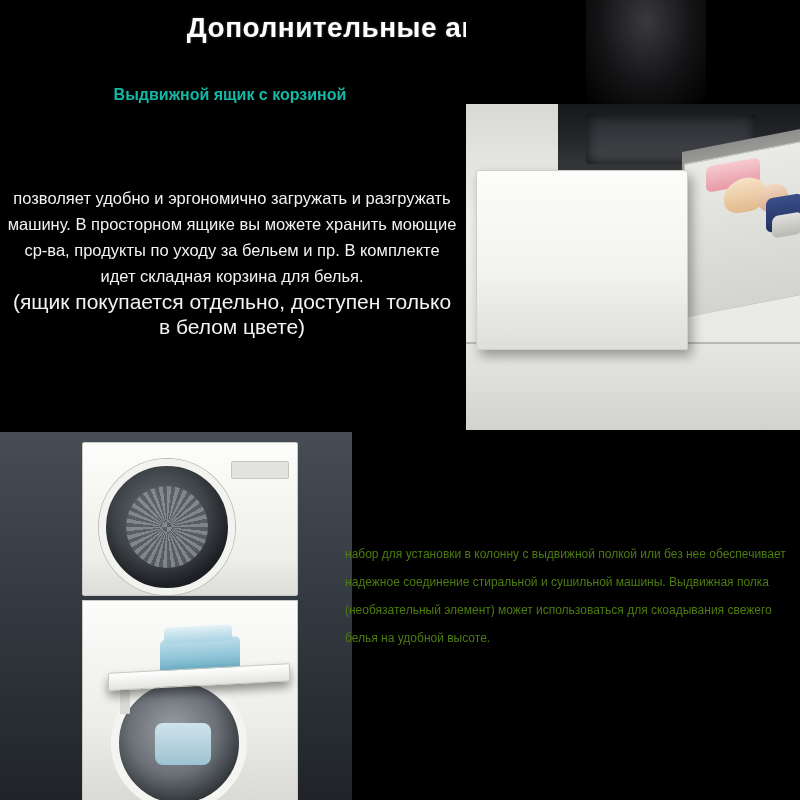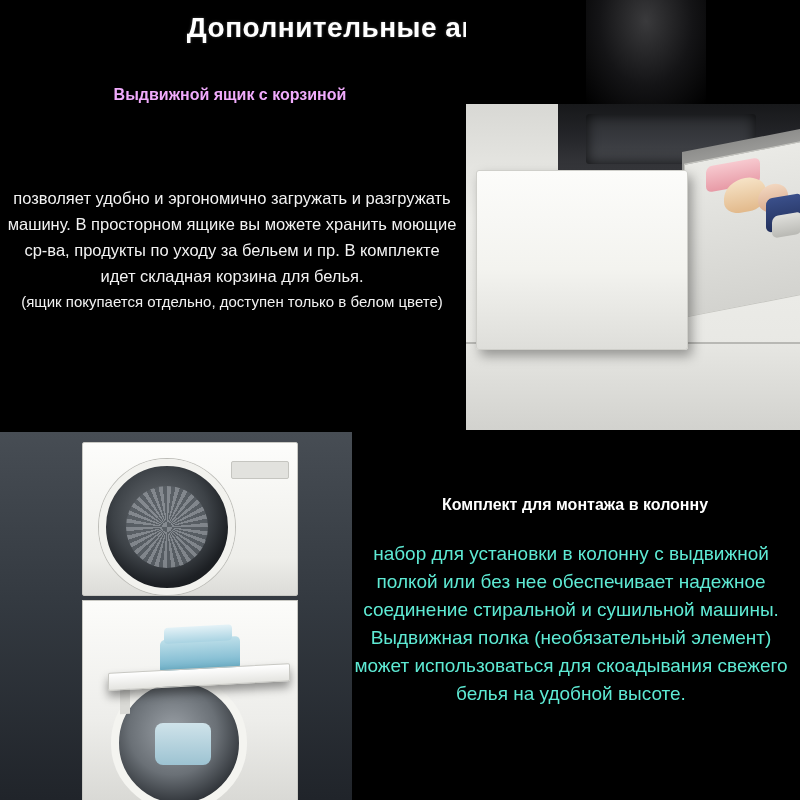--- a/index.html
+++ b/index.html
@@ -38,36 +38,36 @@
 
   
   .sec1-heading {
     position: absolute;
     top: 86px;
     left: 20px;
     width: 420px;
     text-align: center;
     font-size: 16px;
     font-weight: bold;
-    color: #f0abfc;
+    color: #14b8a6;
   }
   .sec1-body {
     position: absolute;
     top: 138px;
     left: 6px;
     width: 452px;
     text-align: center;
     font-size: 16.5px;
     line-height: 26px;
     color: #f2f2f2;
     margin-top: 47px;
   }
   .sec1-note {
     display: block;
-    font-size: 15px;
+    font-size: 21px;
     line-height: 25px;
   }
 
   
   .photo-drawer {
     position: absolute;
     top: 0px;
     left: 466px;
     width: 334px;
     height: 430px;
@@ -241,24 +241,23 @@
     width: 430px;
     text-align: center;
     font-size: 16px;
     font-weight: bold;
     color: #ffffff;
   }
   .sec2-body {
     position: absolute;
     top: 540px; left: 345px;
     width: 452px;
-    text-align: center;
-    font-size: 19px;
+    font-size: 12px;
     line-height: 28px;
-    color: #5eead4;
+    color: #4d7c0f;
   }
 </style>
 </head>
 <body>
 
 <div class="poster">
 
   <div class="title">Дополнительные акссесуары</div>
 
   <div class="sec1-heading">Выдвижной ящик с корзиной</div>
@@ -296,16 +295,15 @@
     <div class="pc-washer">
       <div class="pc-wdoor">
         <div class="pc-laundry"></div>
       </div>
     </div>
     <div class="pc-bracket"></div>
     <div class="pc-towels"></div>
     <div class="pc-shelf-plate"></div>
   </div>
 
-  <div class="sec2-heading">Комплект для монтажа в колонну</div>
   <div class="sec2-body">набор для установки в колонну с выдвижной полкой или без нее обеспечивает надежное соединение стиральной и сушильной машины. Выдвижная полка (необязательный элемент) может использоваться для скоадывания свежего белья на удобной высоте.</div>
 
 </div>
 
 </body></html>

